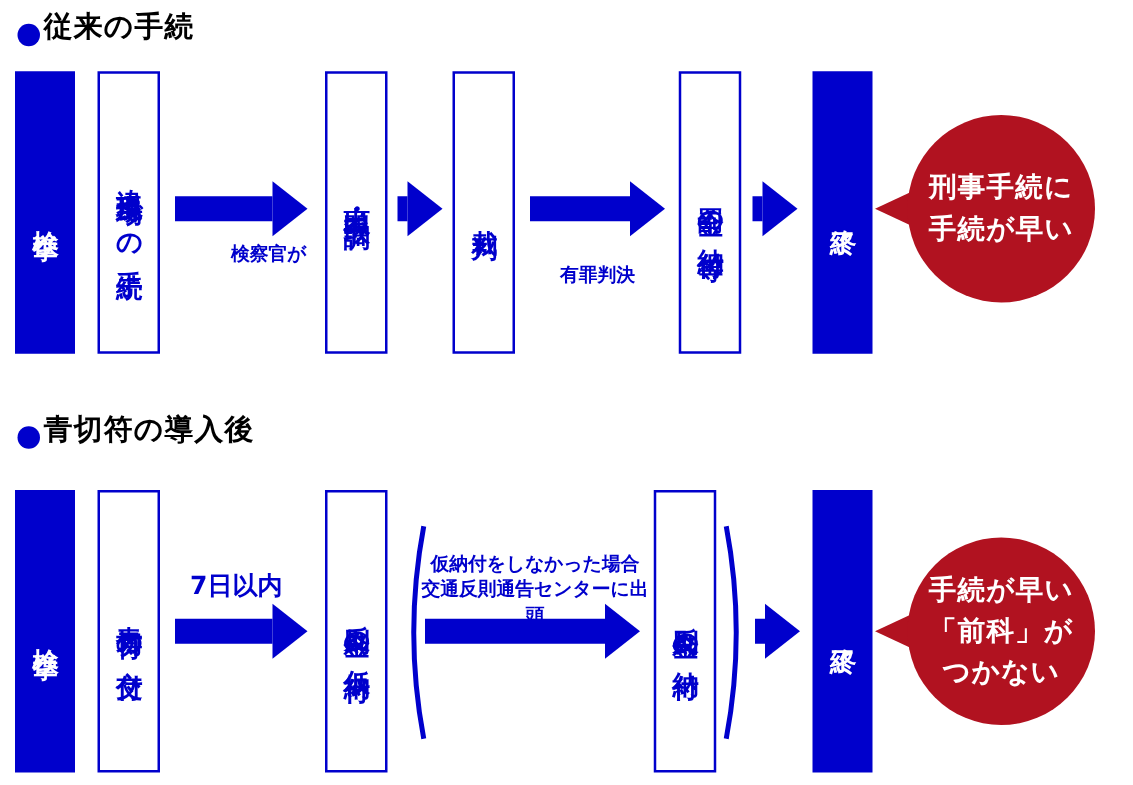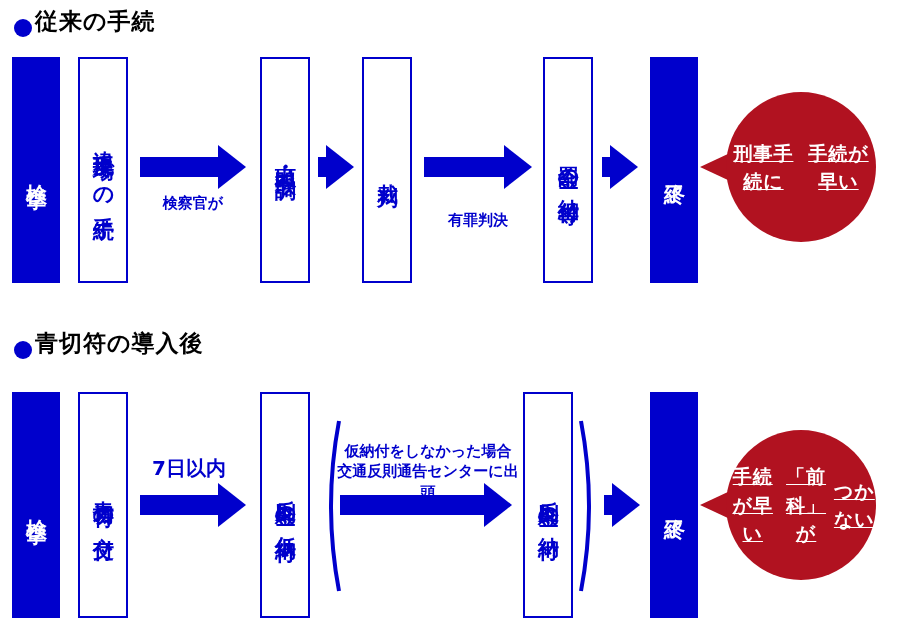--- a/index.html
+++ b/index.html
@@ -36,22 +36,22 @@
     border-top:22px solid transparent;
     border-bottom:22px solid transparent;
     border-left:28px solid var(--blue);
   }
   .arrow-label{
     position:absolute;color:var(--blue);font-weight:bold;text-align:center;line-height:1.35;
   }
   .bubble{
     position:absolute;width:150px;height:150px;border-radius:50%;
     background:var(--red);color:#ffffff;
-    display:flex;flex-direction:row;align-items:center;justify-content:center;
-    font-size:19px;font-weight:bold;text-align:center;line-height:1.5;letter-spacing:1px;text-decoration:underline;
+    display:flex;flex-direction:column;align-items:center;justify-content:center;
+    font-size:22px;font-weight:bold;text-align:center;line-height:1.5;letter-spacing:1px;
   }
   .bubble-tail{
     position:absolute;width:0;height:0;
     border-top:14px solid transparent;
     border-bottom:14px solid transparent;
     border-right:30px solid var(--red);
   }
   .paren{position:absolute;color:var(--blue);}
 </style>
 </head>
@@ -67,21 +67,21 @@
 </div>
 
 <div class="vbox outline" style="left:78px;top:57px;width:50px;height:226px;">
   <span>違反現場での手続</span>
 </div>
 
 <div class="arrow" style="left:140px;top:145px;width:106px;height:44px;">
   <div class="shaft"></div>
   <div class="head"></div>
 </div>
-<div class="arrow-label" style="left:128px;top:193px;width:130px;font-size:15px;">
+<div class="arrow-label" style="left:128px;top:193px;width:130px;font-size:15px;padding-left:22px;">
   <div>検察官が</div>
 </div>
 
 <div class="vbox outline" style="left:260px;top:57px;width:50px;height:226px;">
   <span>出頭・取調べ</span>
 </div>
 
 <div class="arrow" style="left:318px;top:147px;width:36px;height:40px;">
   <div class="shaft"></div>
   <div class="head"></div>

